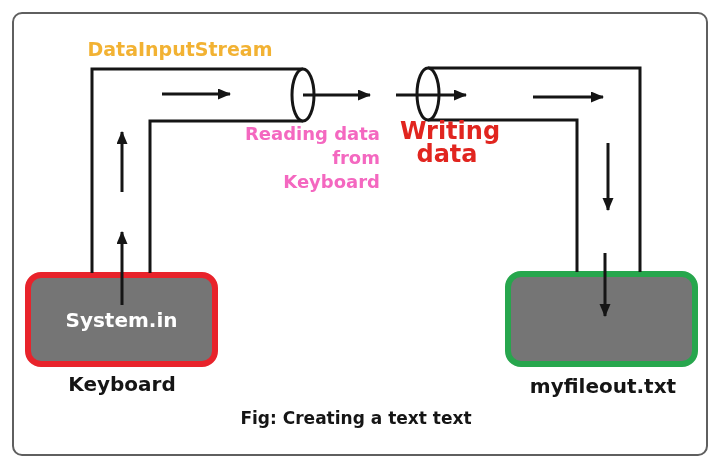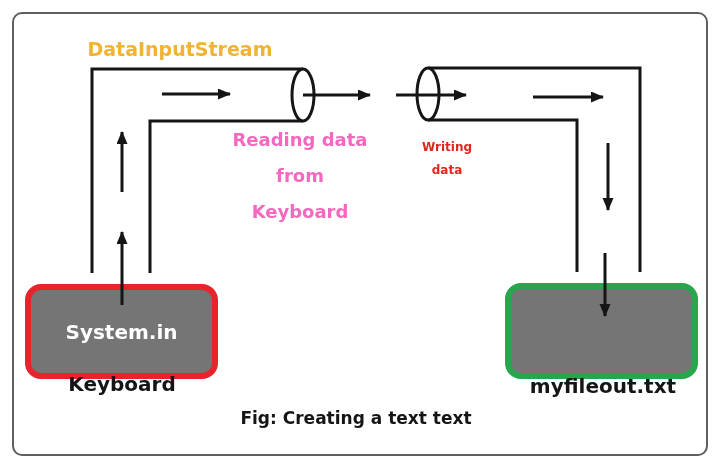--- a/index.html
+++ b/index.html
@@ -15,24 +15,24 @@
     --background:#ffffff;
   }
   *{box-sizing:border-box;}
   body{margin:0;background:var(--background);font-family:"DejaVu Sans","Liberation Sans",sans-serif;}
   .canvas{position:relative;width:720px;height:469px;background:var(--background);overflow:hidden;}
   .frame{position:absolute;left:12px;top:12px;width:696px;height:444px;
          border:2.5px solid var(--frame-gray);border-radius:10px;z-index:0;}
   .lbl{position:absolute;font-weight:bold;text-align:center;white-space:pre-line;z-index:6;}
   #lbl-dis{left:83px;top:38px;width:194px;font-size:19px;color:var(--accent-orange);}
   #lbl-fos{left:439px;top:38px;width:188px;font-size:19px;color:var(--accent-blue);}
-  #lbl-reading{left:220px;top:122px;width:160px;font-size:18px;line-height:36px;color:var(--accent-pink);}
-  #lbl-writing{left:400px;top:136px;width:94px;font-size:12px;line-height:23px;color:var(--accent-red);}
+  #lbl-reading{left:220px;top:122px;width:160px;font-size:18px;line-height:24px;color:var(--accent-pink);text-align:right;}
+  #lbl-writing{left:400px;top:120px;width:94px;font-size:24px;line-height:23px;color:var(--accent-red);}
   .iobox{position:absolute;width:193px;background:var(--box-gray);border-radius:16px;z-index:1;
-         display:flex;align-items:center;justify-content:center;margin-top:12px;}
+         display:flex;align-items:center;justify-content:center;}
   #box-src{left:25px;top:272px;height:95px;border:6px solid var(--border-red);}
   #box-dst{left:505px;top:271px;height:96px;border:6px solid var(--accent-green);}
   #lbl-system{color:#ffffff;font-weight:bold;font-size:20px;}
   #lbl-keyboard{left:42px;top:372px;width:160px;font-size:20px;color:var(--ink);}
   #lbl-myfile{left:523px;top:374px;width:160px;font-size:20px;color:var(--ink);}
   #lbl-fig{left:226px;top:408px;width:260px;font-size:17px;color:var(--ink);}
   svg.overlay{position:absolute;left:0;top:0;z-index:5;pointer-events:none;}
   .wall{fill:none;stroke:var(--ink);stroke-width:3;}
   .opening{fill:#ffffff;stroke:var(--ink);stroke-width:3;}
   .flow{stroke:var(--ink);stroke-width:3;marker-end:url(#ah);}

